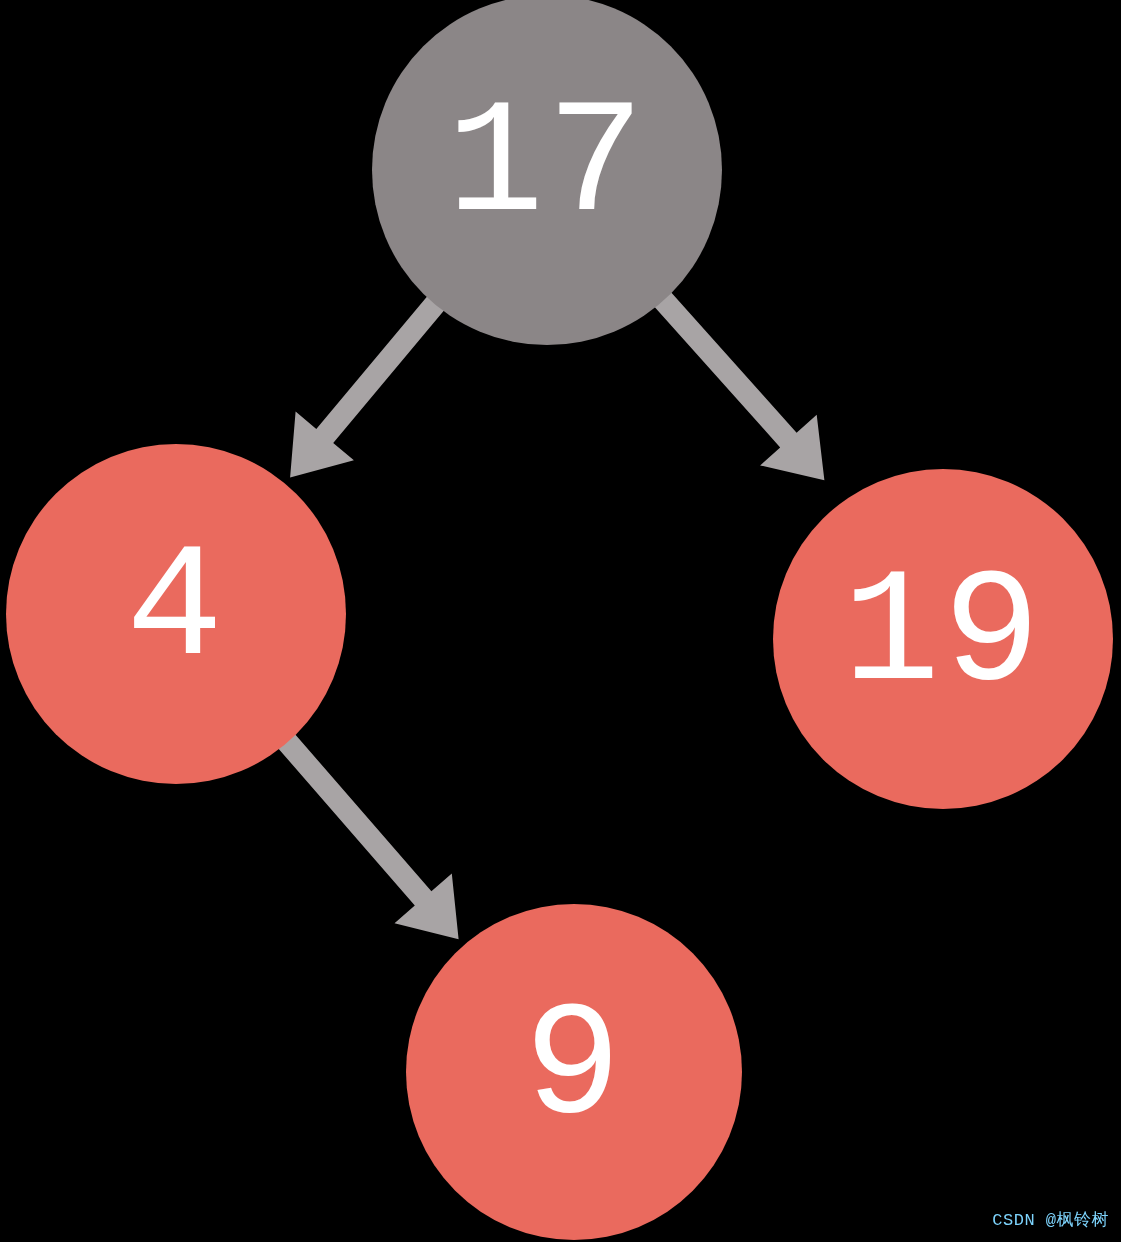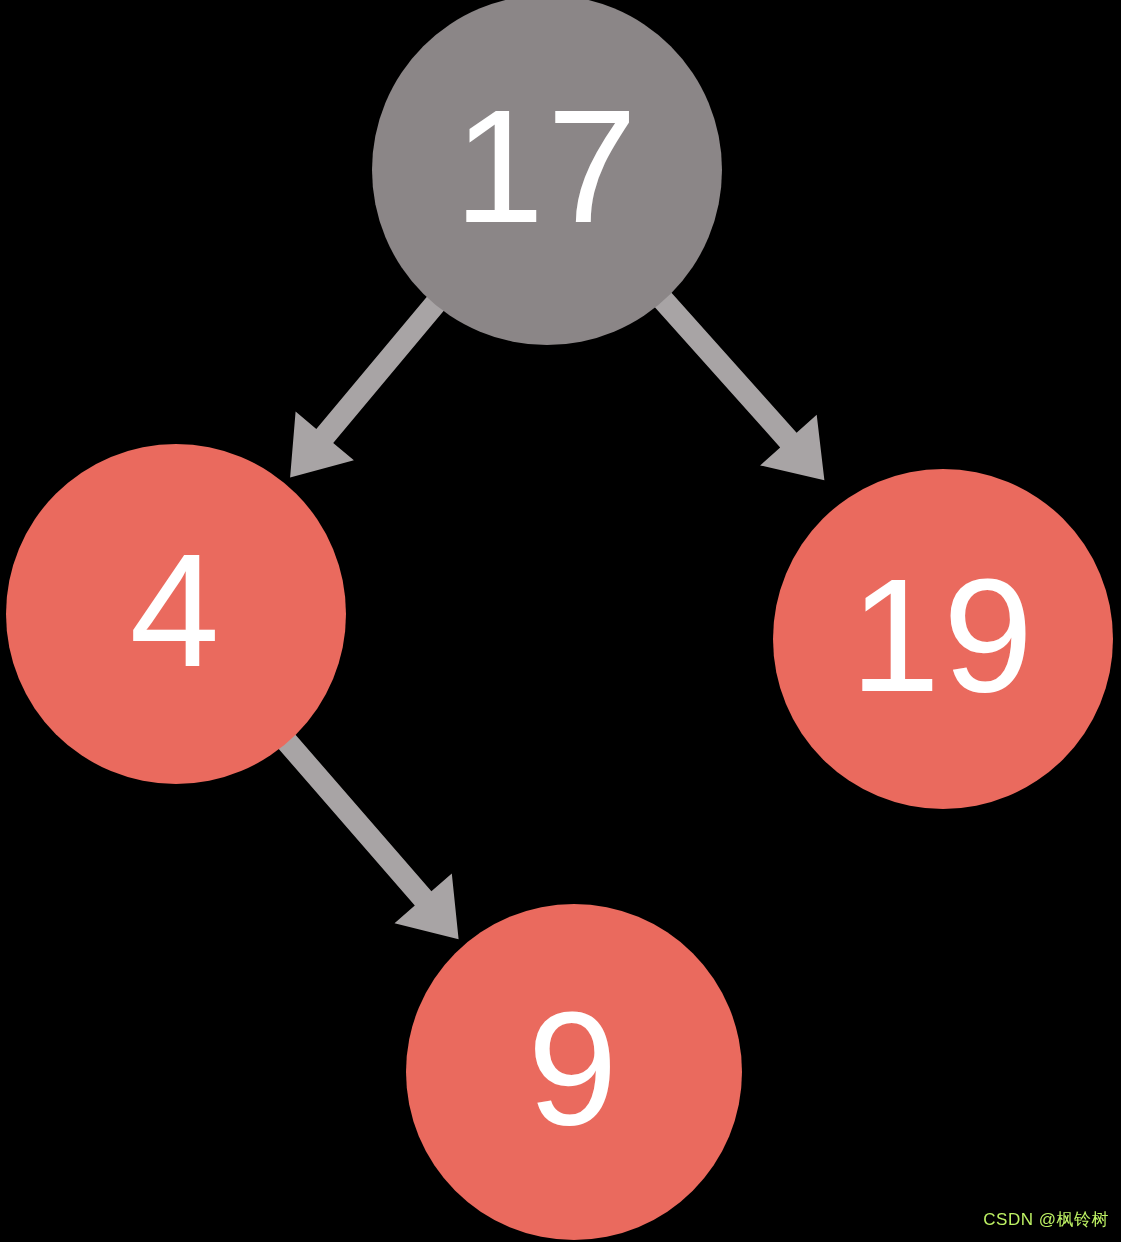--- a/index.html
+++ b/index.html
@@ -12,20 +12,21 @@
     height: 1242px;
     overflow: hidden;
     font-family: "Liberation Sans", sans-serif;
   }
   #canvas {
     position: relative;
     width: 1121px;
     height: 1242px;
     overflow: hidden;
     background: #000000;
+    font-family: Liberation Mono, monospace;
   }
   #edge-layer {
     position: absolute;
     left: 0;
     top: 0;
     z-index: 1;
   }
   #node-layer .tree-node {
     position: absolute;
     border-radius: 50%;
@@ -69,14 +70,14 @@
       <div class="tree-node" style="left: 6px; top: 444px; width: 340px; height: 340px; background: rgb(234, 106, 94);">
         <span class="node-label">4</span>
       </div>
       <div class="tree-node" style="left: 773px; top: 469px; width: 340px; height: 340px; background: rgb(234, 106, 94);">
         <span class="node-label">19</span>
       </div>
       <div class="tree-node" style="left: 406px; top: 904px; width: 336px; height: 336px; background: rgb(234, 106, 94);">
         <span class="node-label">9</span>
       </div>
     </div>
-  <div id="watermark" style="color: #bef264;">CSDN @枫铃树</div>
+  <div id="watermark" style="color: #7dd3fc;">CSDN @枫铃树</div>
 </div>
 
 </body></html>

